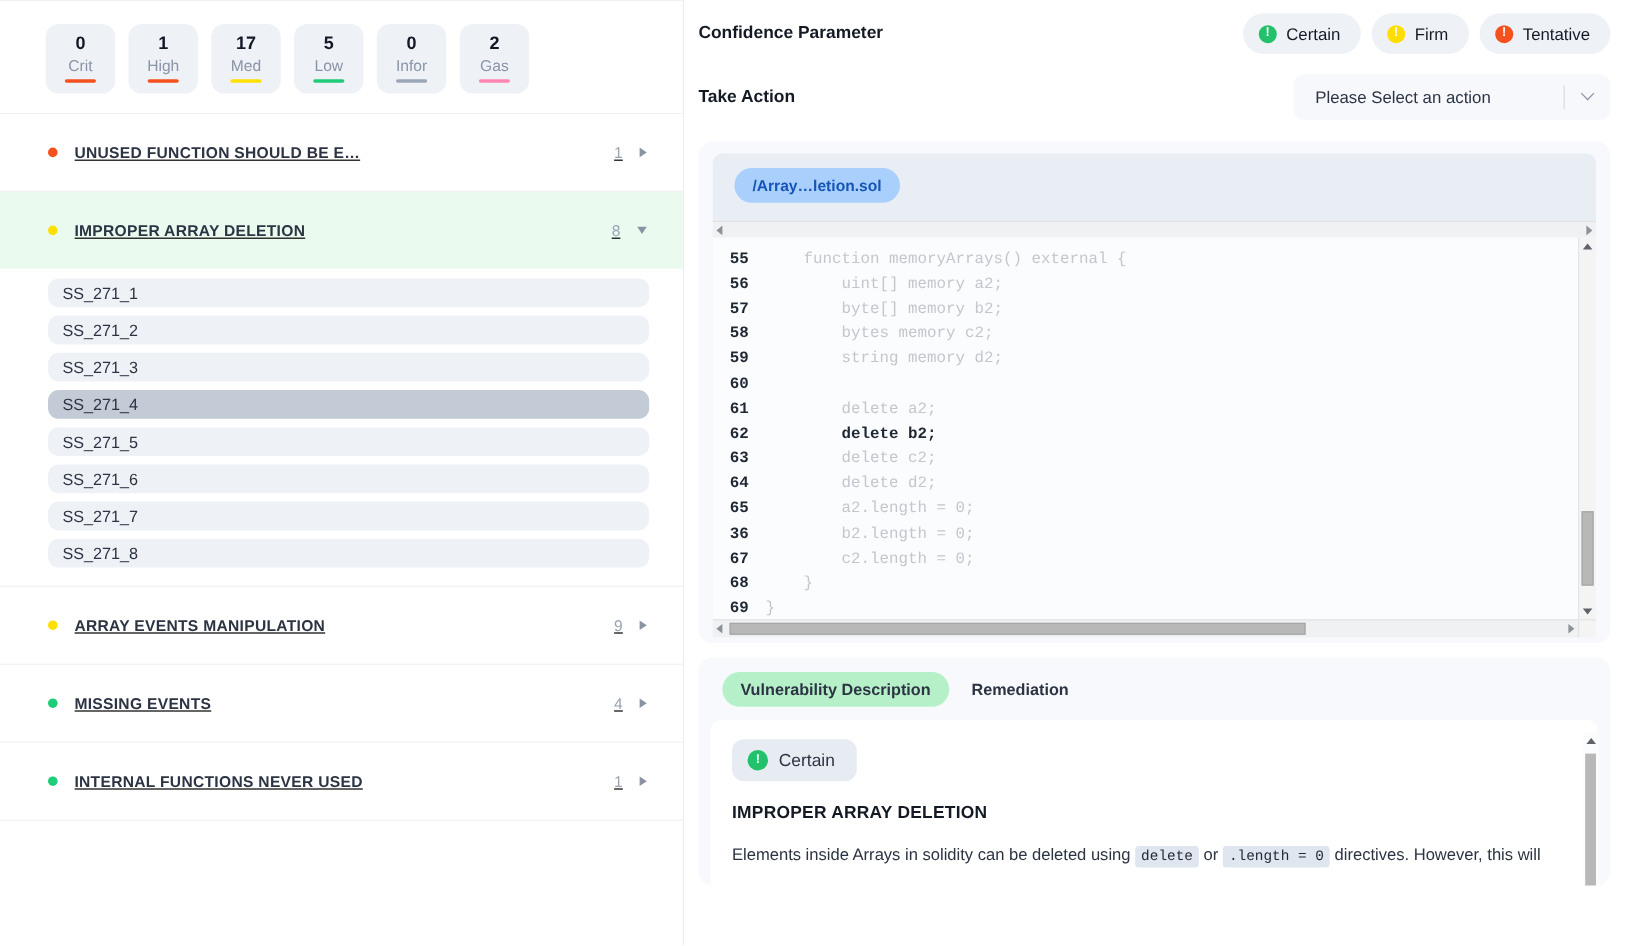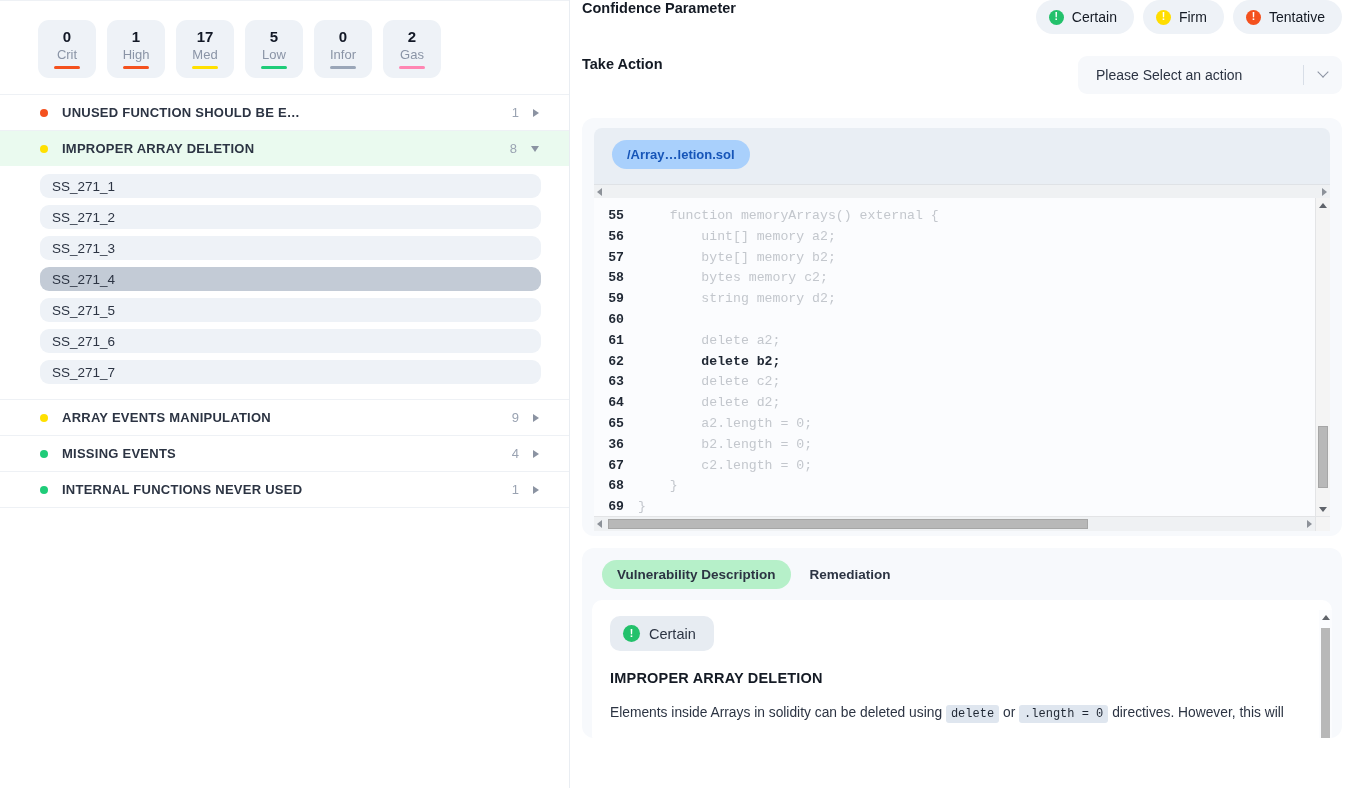--- a/index.html
+++ b/index.html
@@ -39,25 +39,26 @@
   }
   .sev-lbl {
     font-size: 13px; color: #8a94a6; line-height: 1.5;
   }
   .sev-bar { width: 26px; height: 3px; border-radius: 2px; margin-top: 2px; }
 
   .vuln-list { flex: 1; overflow: hidden; }
 
   .vgroup {
     display: flex; align-items: center;
-    height: 36px;
+    height: 65px;
     padding: 0 30px 0 40px;
     border-top: 1px solid #eef1f5;
     cursor: pointer;
     background: #ffffff;
+    text-decoration: underline;
   }
   .vgroup.expanded { background: #eafaef; }
   .vdot { width: 8px; height: 8px; border-radius: 50%; flex: 0 0 auto; }
   .vname {
     flex: 1; margin-left: 14px;
     font-size: 13px; font-weight: bold; letter-spacing: .25px;
     color: #2c3443; white-space: nowrap; overflow: hidden;
     text-overflow: ellipsis;
   }
   .vcount { font-size: 13px; color: #9aa3b2; margin-right: 14px; }
@@ -88,21 +89,21 @@
 
   
   .right-panel {
     width: 788px; height: 788px;
     background: #ffffff;
     padding: 0 16px 0 12px;
     position: relative;
     overflow: hidden;
   }
   .rrow {
-    display: flex; align-items: flex-start;
+    display: flex; align-items: center;
     height: 56px;
     padding: 0 0 0 0;
   }
   .rlabel {
     font-size: 14.5px; font-weight: bold; color: #141a24;
     margin-left: 0;
   }
   .spacer { flex: 1; }
 
   .conf-btns { display: flex; gap: 9px; }
@@ -347,20 +348,21 @@
           <span class="caret-down"></span>
         </div>
         <div class="sub-items">
           <div class="sub-item">SS_271_1</div>
           <div class="sub-item">SS_271_2</div>
           <div class="sub-item">SS_271_3</div>
           <div class="sub-item selected">SS_271_4</div>
           <div class="sub-item">SS_271_5</div>
           <div class="sub-item">SS_271_6</div>
           <div class="sub-item">SS_271_7</div>
+          <div class="sub-item">SS_271_8</div>
         </div>
         <div class="vgroup">
           <span class="vdot" style="background:#ffe000"></span>
           <span class="vname">ARRAY EVENTS MANIPULATION</span>
           <span class="vcount">9</span>
           <span class="caret-right"></span>
         </div>
         <div class="vgroup">
           <span class="vdot" style="background:#1fcc79"></span>
           <span class="vname">MISSING EVENTS</span>

